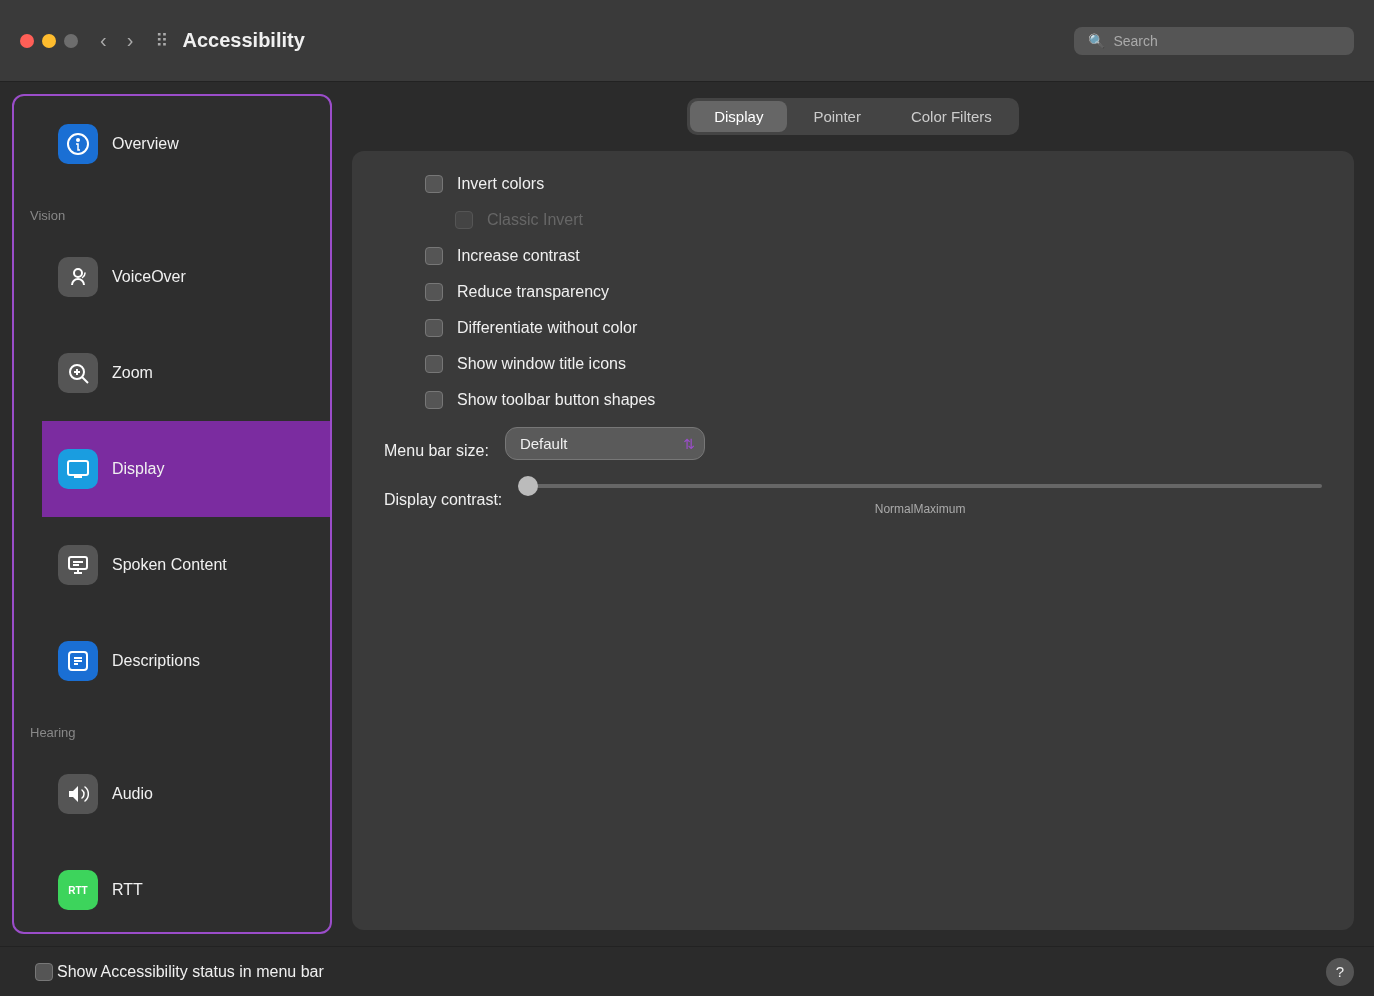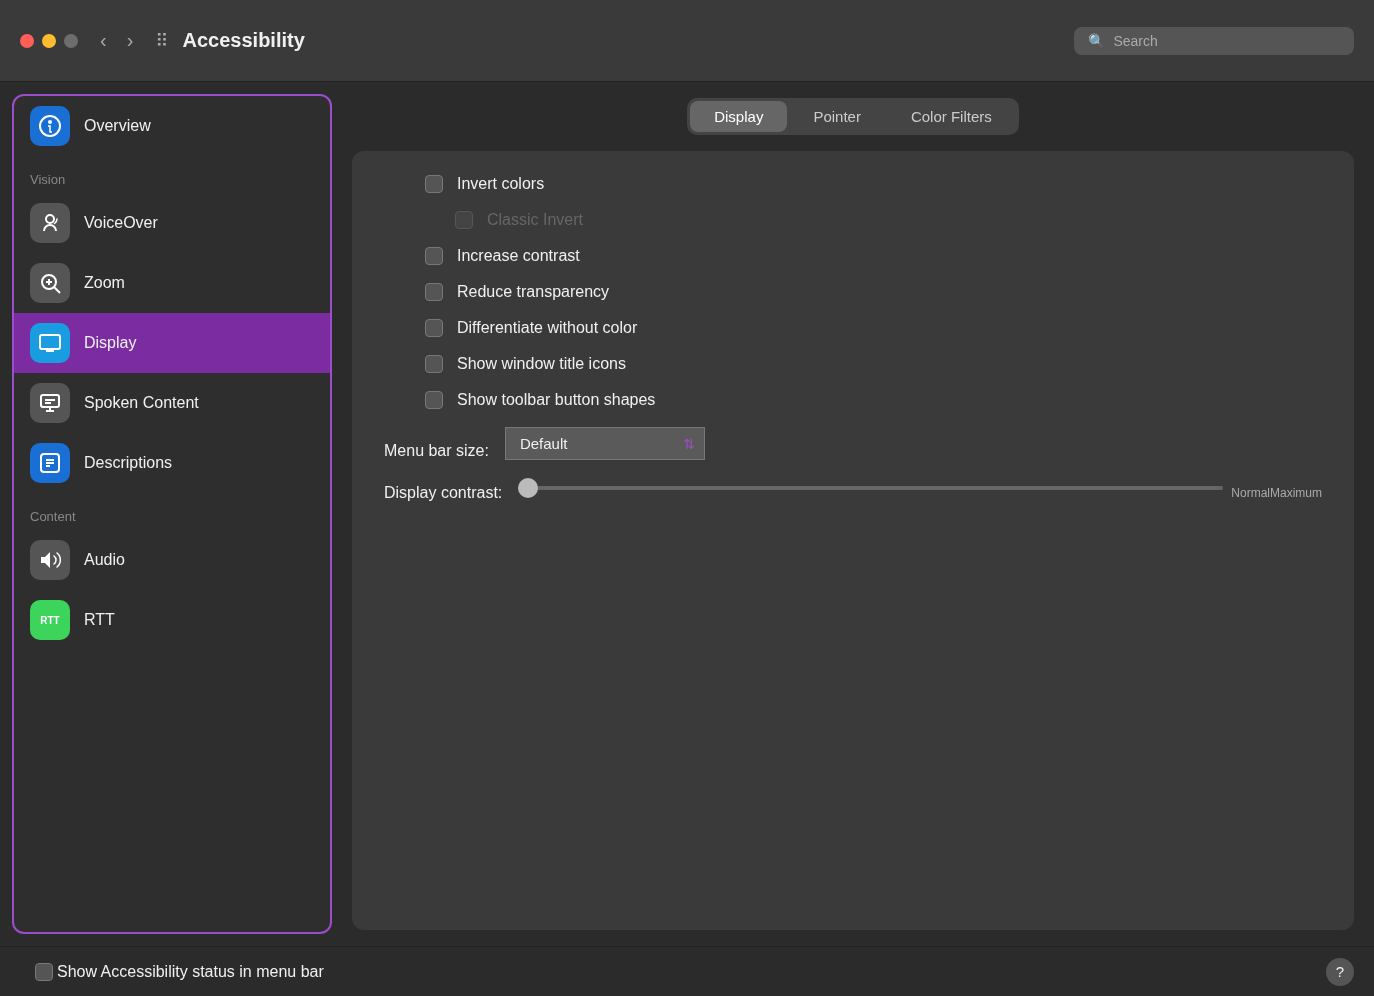--- a/index.html
+++ b/index.html
@@ -101,24 +101,25 @@
       border-radius: 12px;
       margin: 12px 0 12px 12px;
       overflow: hidden;
       display: flex;
       flex-direction: column;
     }
 
     .sidebar-item {
       display: flex;
       align-items: center;
-      padding: 10px 16px;
+      padding: 28px 16px;
       cursor: pointer;
       border-radius: 0;
       gap: 14px;
+      margin-left: 28px;
     }
     .sidebar-item.active {
       background: #7b2ca0;
     }
 
     .sidebar-icon {
       width: 40px;
       height: 40px;
       border-radius: 10px;
       display: flex;
@@ -246,21 +247,21 @@
       margin-bottom: 24px;
       gap: 16px;
     }
     .menu-bar-label {
       font-size: 16px;
       font-weight: 500;
     }
     .menu-bar-select {
       background: #5a5a5a;
       border: 1px solid #777;
-      border-radius: 0;
+      border-radius: 12px;
       color: #f0f0f0;
       font-size: 15px;
       padding: 7px 36px 7px 14px;
       appearance: none;
       cursor: pointer;
       width: 200px;
       outline: none;
     }
     .select-wrapper {
       position: relative;
@@ -281,22 +282,24 @@
       align-items: center;
       gap: 16px;
     }
     .slider-label {
       font-size: 16px;
       font-weight: 500;
       white-space: nowrap;
     }
     .slider-container {
       display: flex;
+      flex-direction: column;
       flex: 1;
-      gap: 8px;
+      gap: 14px;
+      align-items: center;
     }
     .slider {
       -webkit-appearance: none;
       appearance: none;
       width: 100%;
       height: 4px;
       background: #666;
       border-radius: 2px;
       outline: none;
       cursor: pointer;
@@ -438,21 +441,21 @@
         <svg width="24" height="24" viewBox="0 0 24 24" fill="none" stroke="white" stroke-width="2">
           <rect x="3" y="3" width="18" height="18" rx="3"></rect>
           <line x1="8" y1="9" x2="16" y2="9"></line>
           <line x1="8" y1="12" x2="16" y2="12"></line>
           <line x1="8" y1="15" x2="12" y2="15"></line>
         </svg>
       </div>
       <span class="sidebar-label">Descriptions</span>
     </div>
 
-    <div class="sidebar-section-header">Content</div>
+    <div class="sidebar-section-header">Hearing</div>
 
     <div class="sidebar-item">
       <div class="sidebar-icon icon-audio">
         <svg width="24" height="24" viewBox="0 0 24 24" fill="white">
           <path d="M3 9v6h4l5 5V4L7 9H3z"></path>
           <path d="M16 8a5 5 0 0 1 0 8M19 5a9 9 0 0 1 0 14" fill="none" stroke="white" stroke-width="1.5" stroke-linecap="round"></path>
         </svg>
       </div>
       <span class="sidebar-label">Audio</span>
     </div>

